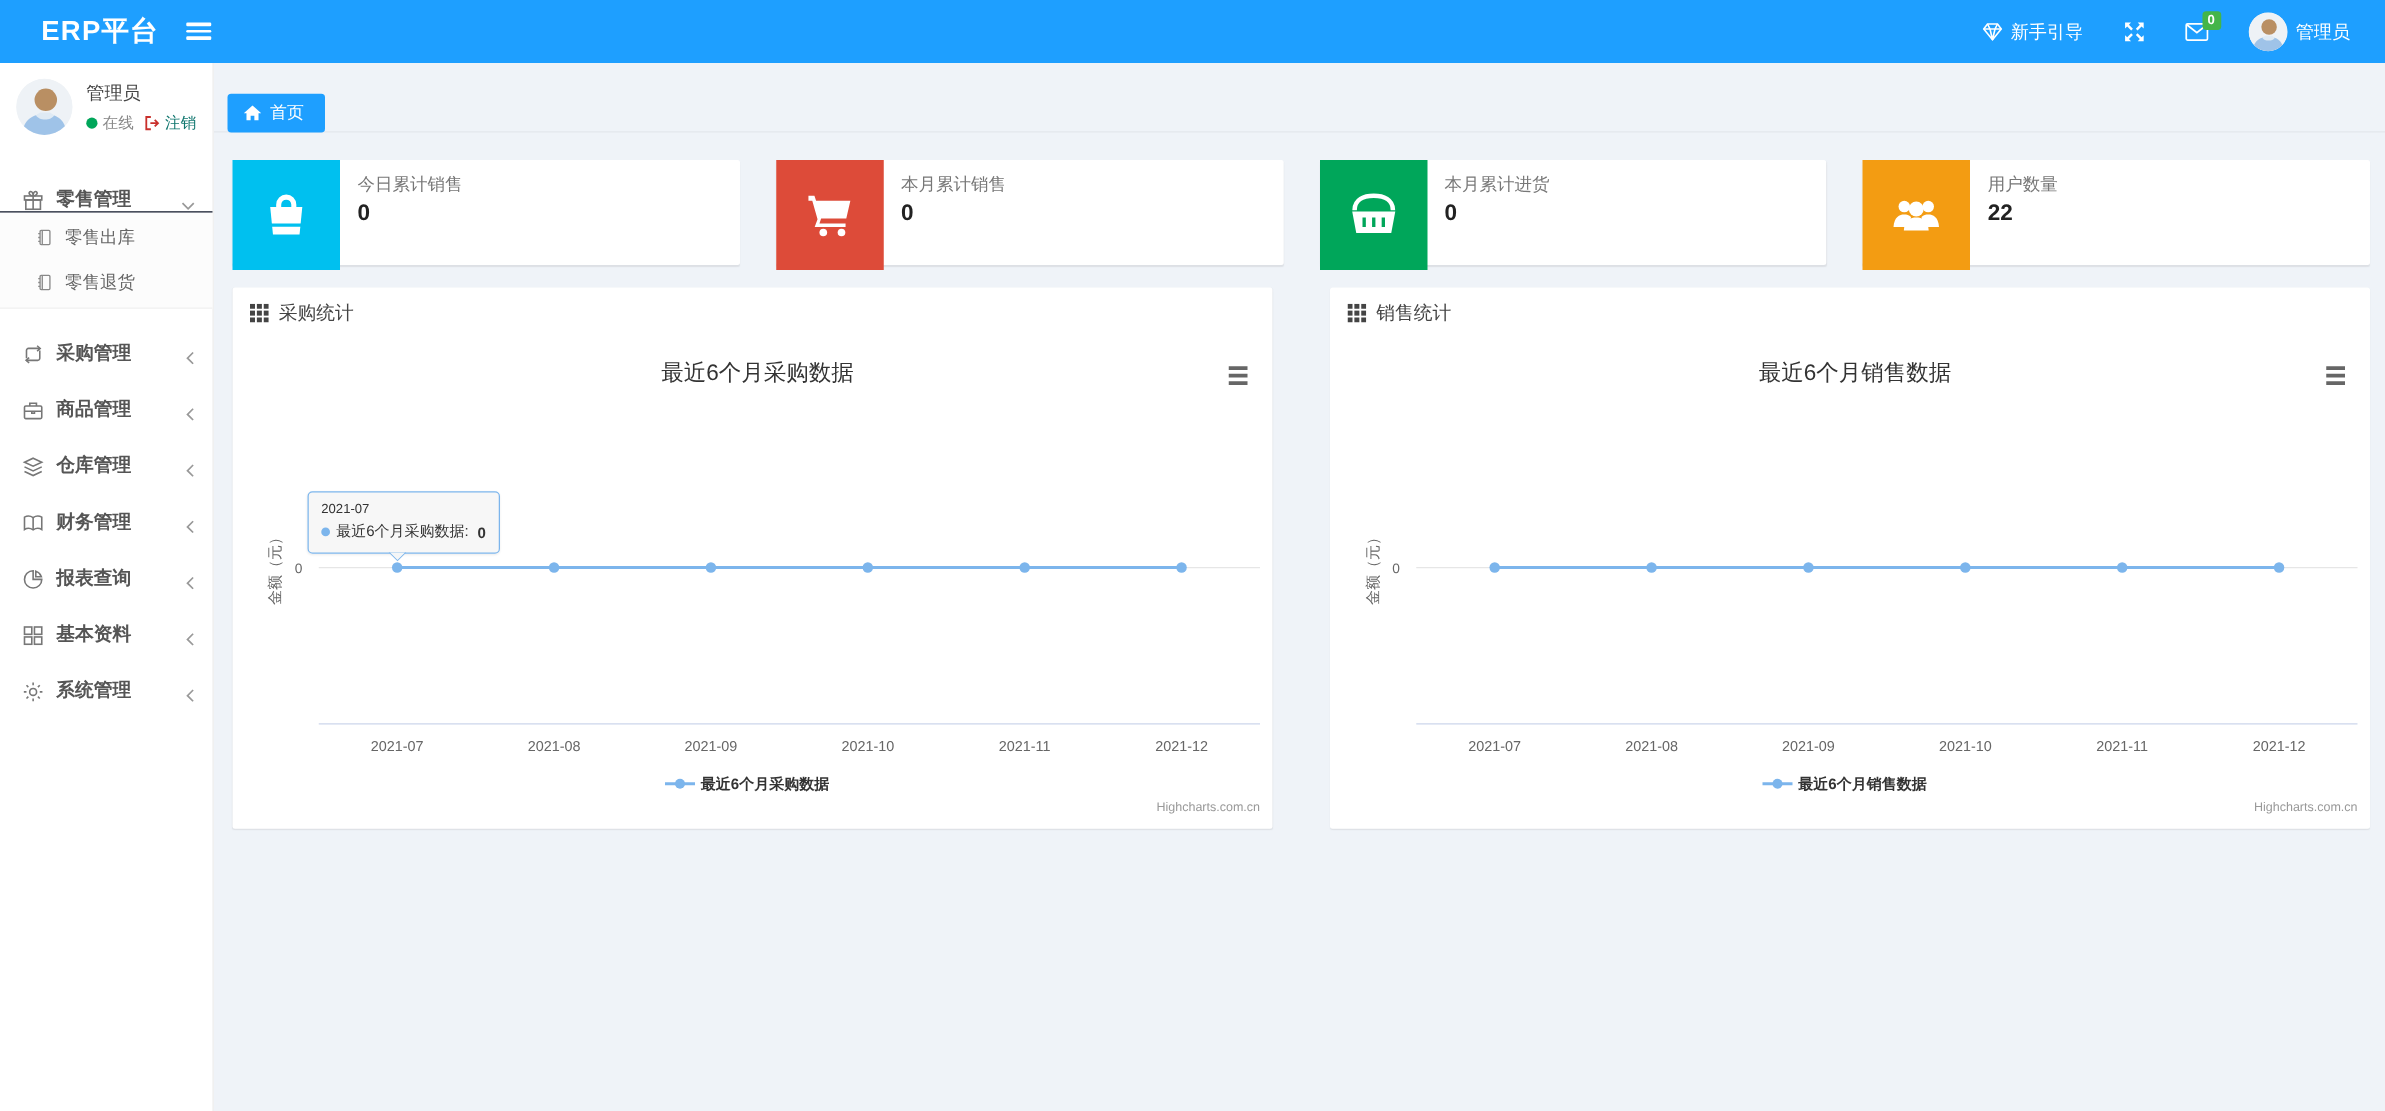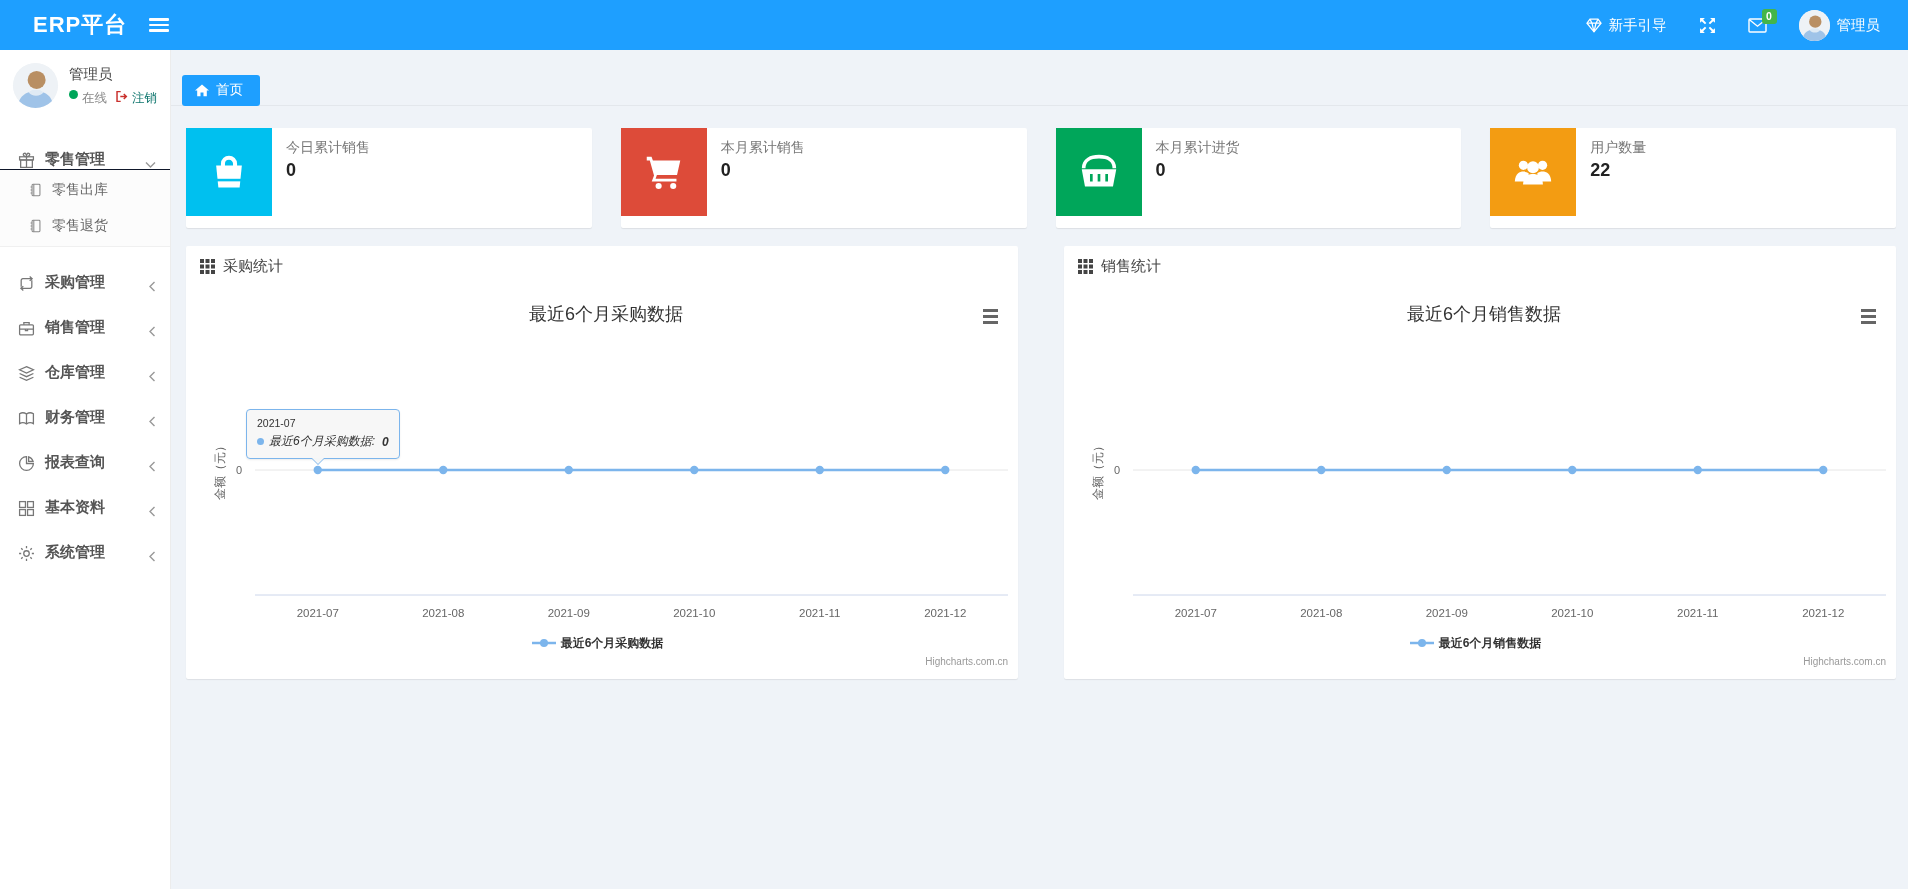--- a/index.html
+++ b/index.html
@@ -20,42 +20,42 @@
     background:#44b549; color:#fff; font-size:10.5px; line-height:15px; text-align:center; border-radius:3px; font-weight:bold; }
   .avatar { border-radius:50%; overflow:hidden; background:#eef2f5; display:inline-block; }
   .avatar.sm { width:31px; height:31px; }
   .avatar.lg { width:45px; height:45px; }
 
   
   .sidebar { position:fixed; top:50px; left:0; bottom:0; width:171px; background:#fff;
     border-right:1px solid #ececec; z-index:20; }
   .user-panel { display:flex; align-items:center; gap:11px; padding:13px 10px 14px 13px; }
   .user-name { font-size:14.5px; color:#444; margin-bottom:6px; }
-  .user-status { font-size:12.5px; color:#888; display:flex; align-items:flex-start; gap:4px; white-space:nowrap; }
+  .user-status { font-size:12.5px; color:#888; display:flex; align-items:center; gap:4px; white-space:nowrap; }
   .dot { width:9px; height:9px; border-radius:50%; background:#00a65a; display:inline-block; }
   .logout-link { color:#0f766e; text-decoration:none; cursor:pointer; }
   .menu { margin-top:2px; }
   .menu-item { display:flex; align-items:flex-end; height:45px; padding:0 14px 0 18px;
     font-size:15px; font-weight:600; color:#555; cursor:pointer; }
   .menu-item .mi-icon { width:17px; height:17px; margin-right:10px; color:#777; flex:none; }
   .menu-item .chev { margin-left:auto; color:#999; }
   .submenu { border-top:1px solid #0f172a; border-bottom:1px solid #f0f0f0; background:#fcfcfc; padding:2px 0; }
   .submenu-item { display:flex; align-items:center; height:36px; padding-left:29px; font-size:14px; color:#666; cursor:pointer; }
   .submenu-item .mi-icon { width:14px; height:14px; margin-right:9px; color:#888; flex:none; }
 
   
   .main { margin-left:171px; padding-top:50px; }
   .tabbar { height:36px; padding:5px 0 0 11px; border-bottom:1px solid #e3e7ec;margin-top:20px; }
   .tab { display:inline-flex; align-items:center; gap:7px; background:#1e9fff; color:#fff;
     font-size:13.5px; padding:6px 17px 7px 13px; border-radius:3px; cursor:pointer; }
   .page { padding:22px 12px 0 15px; }
 
   
   .cards { display:grid; grid-template-columns:repeat(4,1fr); gap:29px; }
-  .card { background:#fff; height:100px; display:flex; border-radius:2px; box-shadow:0 1px 1px rgba(0,0,0,0.08); }
+  .card { background:#fff; height:84px; display:flex; border-radius:2px; box-shadow:0 1px 1px rgba(0,0,0,0.08); }
   .card-icon { width:86px; height:88px; flex:none; display:flex; align-items:center; justify-content:center; color:#fff; }
   .card-text { padding:11px 14px; min-width:0; }
   .card-label { font-size:14px; color:#777; white-space:nowrap; }
   .card-value { font-size:18px; font-weight:bold; color:#222; margin-top:3px; }
 
   
   .panels { display:grid; grid-template-columns:repeat(2,1fr); gap:46px; margin-top:18px; }
   .panel { background:#fff; border-radius:2px; box-shadow:0 1px 1px rgba(0,0,0,0.08); }
   .panel-header { display:flex; align-items:center; gap:8px; height:40px; padding:0 14px;
     font-size:15px; color:#444; }
@@ -65,21 +65,21 @@
 
   
   .hc-tooltip { position:absolute; left:50px; top:123px; background:rgba(247,247,247,0.96);
     border:1px solid #7cb5ec; border-radius:4px; padding:7px 10px 8px 10px; font-size:12px; color:#333;
     white-space:nowrap; box-shadow:0 1px 2px rgba(0,0,0,0.08); z-index:5; }
   .hc-tooltip:before { content:""; position:absolute; bottom:-7px; left:64px; border:7px solid transparent;
     border-bottom:0; border-top-color:#7cb5ec; }
   .hc-tooltip:after { content:""; position:absolute; bottom:-5.5px; left:65px; border:6px solid transparent;
     border-bottom:0; border-top-color:rgba(247,247,247,0.98); }
   .tt-date { font-size:10.5px; color:#333; margin-bottom:4px; }
-  .tt-row { display:flex; align-items:center; gap:5px;font-style:italic; }
+  .tt-row { display:flex; align-items:center; gap:5px; }
   .tt-dot { width:7px; height:7px; border-radius:50%; background:#7cb5ec; display:inline-block; }
   .tt-row b { margin-left:2px; }
 </style>
 </head>
 <body>
 
 <header class="navbar">
   <div class="brand">ERP平台</div>
   <div class="nav-toggle">
     <span></span>
@@ -187,21 +187,21 @@
       <svg class="chev" width="8" height="11" viewBox="0 0 8 11" fill="none" stroke="currentColor" stroke-width="1.4">
           <path d="M6.5 1 L2 5.5 L6.5 10"></path>
         </svg>
     </div>
 
     <div class="menu-item">
       <svg class="mi-icon" viewBox="0 0 16 16" fill="none" stroke="currentColor" stroke-width="1.2">
         <rect x="1.5" y="4.5" width="13" height="9.5" rx="1"></rect>
           <path d="M5.5 4.5 V2.5 H10.5 V4.5 M1.5 8.5 H14.5 M7 8 V10 H9 V8"></path>
       </svg>
-      <span>销售管理</span>
+      <span>商品管理</span>
       <svg class="chev" width="8" height="11" viewBox="0 0 8 11" fill="none" stroke="currentColor" stroke-width="1.4">
           <path d="M6.5 1 L2 5.5 L6.5 10"></path>
         </svg>
     </div>
 
     <div class="menu-item">
       <svg class="mi-icon" viewBox="0 0 16 16" fill="none" stroke="currentColor" stroke-width="1.2">
         <path d="M8 1.5 L14.5 4.5 L8 7.5 L1.5 4.5 Z"></path>
           <path d="M1.5 8 L8 11 L14.5 8 M1.5 11.5 L8 14.5 L14.5 11.5"></path>
       </svg>

